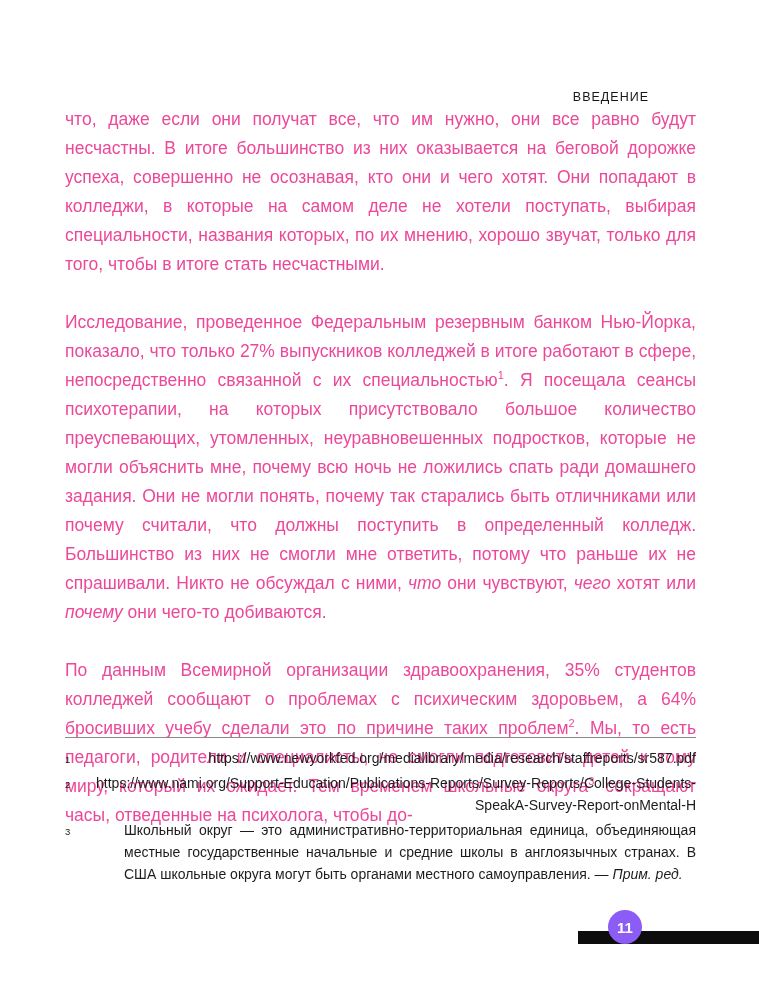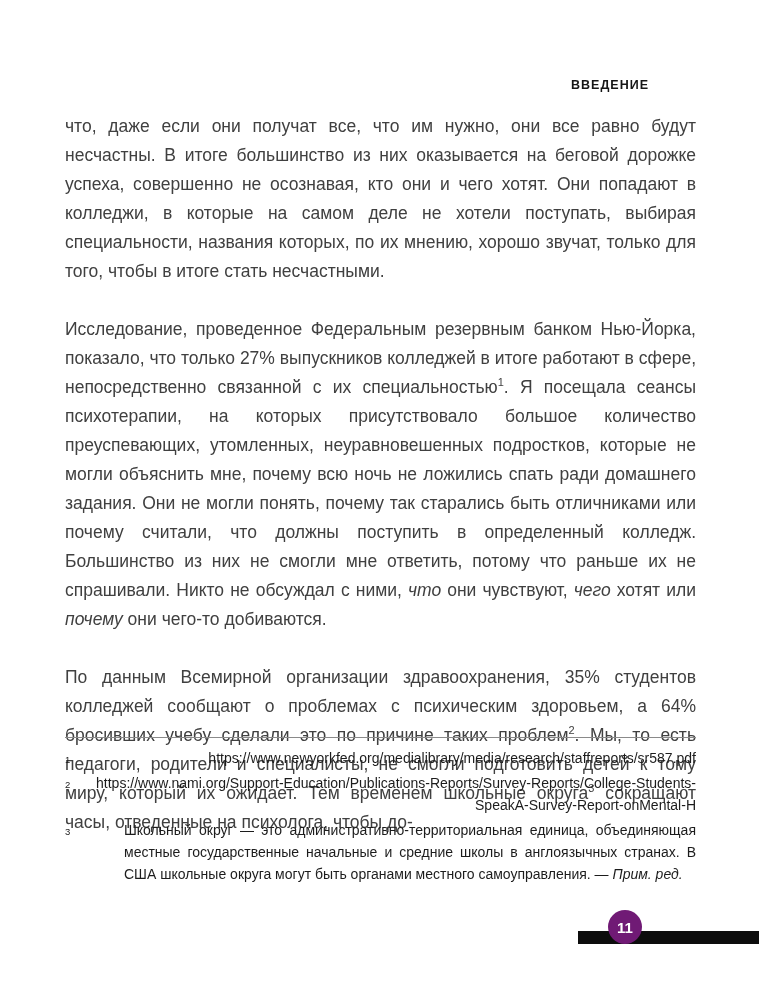--- a/index.html
+++ b/index.html
@@ -7,34 +7,34 @@
   .page {
     position:relative;
     width:759px; height:1000px;
     background:#ffffff;
     overflow:hidden;
     font-family:"Liberation Sans", sans-serif;
     color:#1d1d1d;
   }
   .running-head {
     position:absolute;
-    top:78px; right:110px;
+    top:90px; right:110px;
     font-size:12.5px;
-    font-weight:bold;
+    font-weight:normal;
     letter-spacing:1px;
     color:#161616;
   }
   .body-text {
     position:absolute;
-    top:112px; left:65px;
+    top:105px; left:65px;
     width:631px;
     font-size:17.5px;
     line-height:29px;
     text-align:justify;
-    color:#404040;
+    color:#ec4899;
   }
   .para + .para { margin-top:29px; }
   .fnref {
     font-size:11px;
     line-height:0;
     vertical-align:super;
   }
   .footnote-rule {
     position:absolute;
     top:737px; left:65px;
@@ -63,21 +63,21 @@
     position:absolute;
     left:578px; top:931px;
     width:181px; height:13px;
     background:#0d0d0d;
   }
   .page-badge {
     position:absolute;
     left:608px; top:910px;
     width:34px; height:34px;
     border-radius:50%;
-    background:#701a75;
+    background:#8b5cf6;
     color:#ffffff;
     display:flex; align-items:center; justify-content:center;
     font-size:15px; font-weight:bold;
   }
   em { }
 </style>
 </head>
 <body>
 
 <div class="page">

